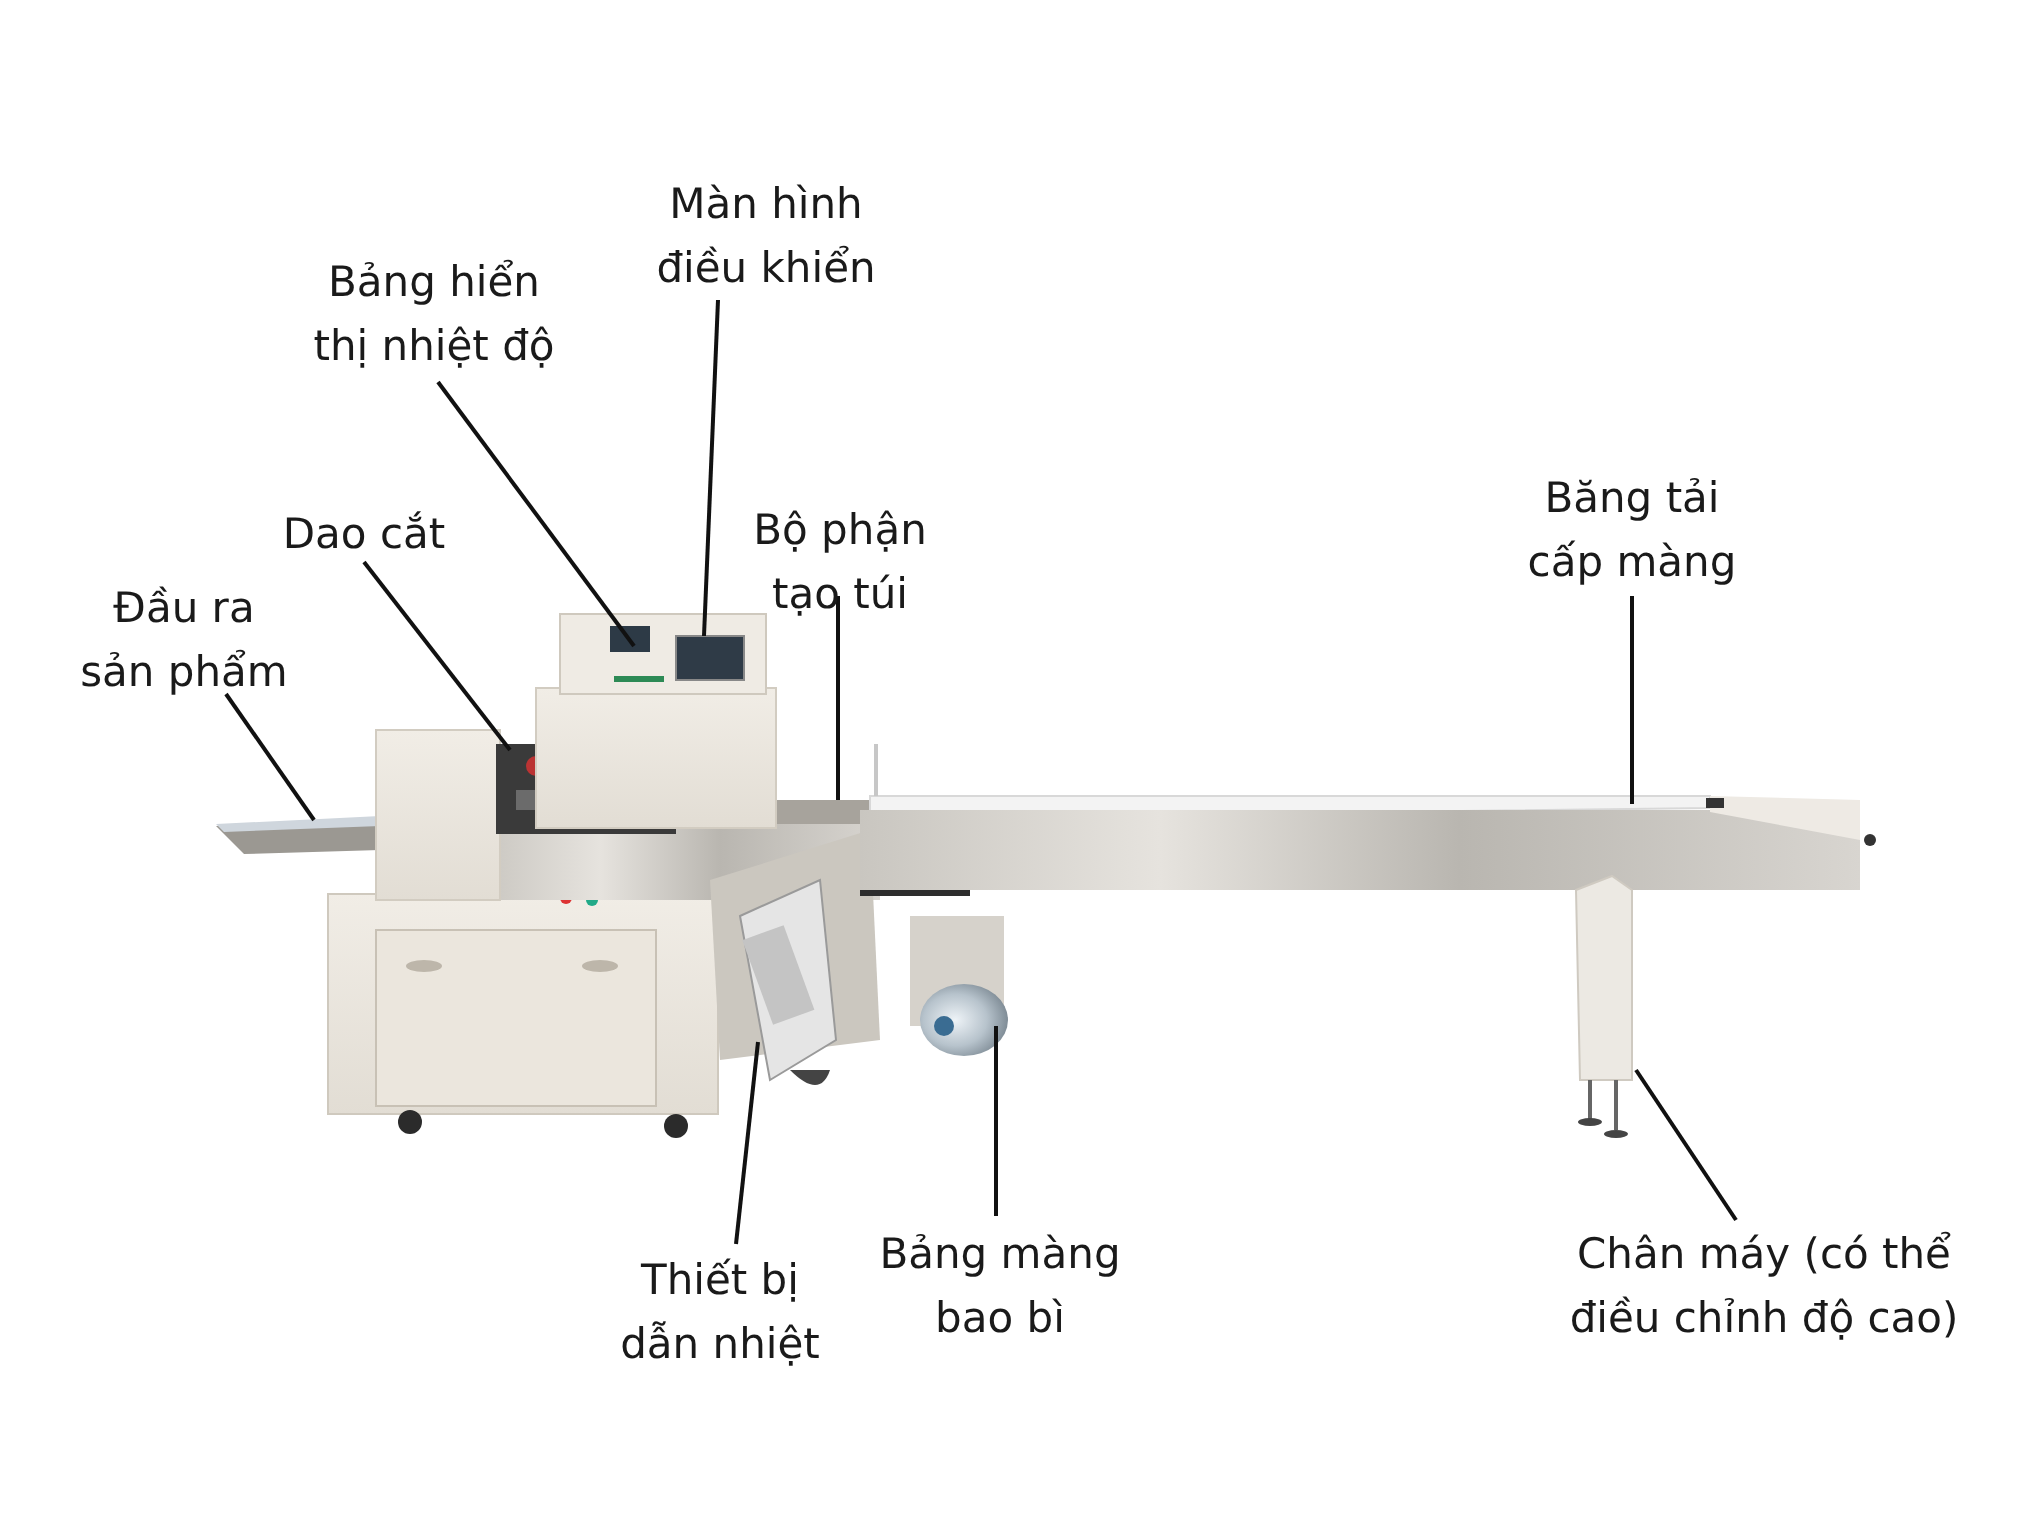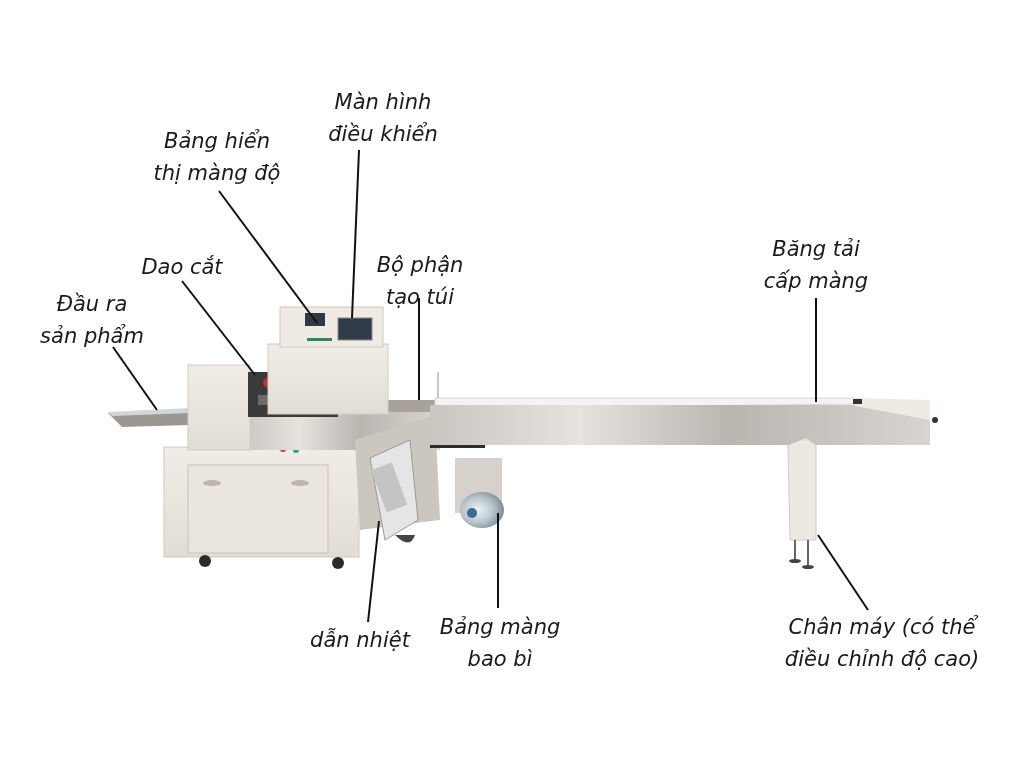--- a/index.html
+++ b/index.html
@@ -1,17 +1,17 @@
 <!DOCTYPE html>
 <html><head>
 <meta charset="utf-8">
 <style>
   html,body{margin:0;padding:0;background:#ffffff;}
   body{width:1020px;height:765px;position:relative;overflow:hidden;font-family:"DejaVu Sans","Liberation Sans",sans-serif;}
-  #stage{position:absolute;left:0;top:0;width:1020px;height:765px;font-style:italic;}
+  #stage{position:absolute;left:0;top:0;width:1020px;height:765px;}
   .label{position:absolute;color:#1a1a1a;font-size:21px;line-height:32px;text-align:center;white-space:nowrap;transform:translateX(-50%);}
   .label span{display:block;}
   svg{position:absolute;left:0;top:0;}
 </style>
 </head>
 <body>
 
 <div id="stage">
 <svg width="1020" height="765" viewBox="0 0 1020 765">
   <defs>
@@ -116,38 +116,39 @@
     <line x1="818" y1="535" x2="868" y2="610"></line>
   </g>
 </svg>
 
 <div class="label" style="left:383px;top:86px">
   <span>Màn hình</span>
   <span>điều khiển</span>
 </div>
 <div class="label" style="left:217px;top:125px">
   <span>Bảng hiển</span>
-  <span>thị màng độ</span>
+  <span>thị nhiệt độ</span>
 </div>
 <div class="label" style="left:420px;top:249px">
   <span>Bộ phận</span>
   <span>tạo túi</span>
 </div>
 <div class="label" style="left:182px;top:251px">
   <span>Dao cắt</span>
 </div>
 <div class="label" style="left:92px;top:288px">
   <span>Đầu ra</span>
   <span>sản phẩm</span>
 </div>
 <div class="label" style="left:816px;top:233px">
   <span>Băng tải</span>
   <span>cấp màng</span>
 </div>
 <div class="label" style="left:360px;top:624px">
+  <span>Thiết bị</span>
   <span>dẫn nhiệt</span>
 </div>
 <div class="label" style="left:500px;top:611px">
   <span>Bảng màng</span>
   <span>bao bì</span>
 </div>
 <div class="label" style="left:882px;top:611px">
   <span>Chân máy (có thể</span>
   <span>điều chỉnh độ cao)</span>
 </div>

